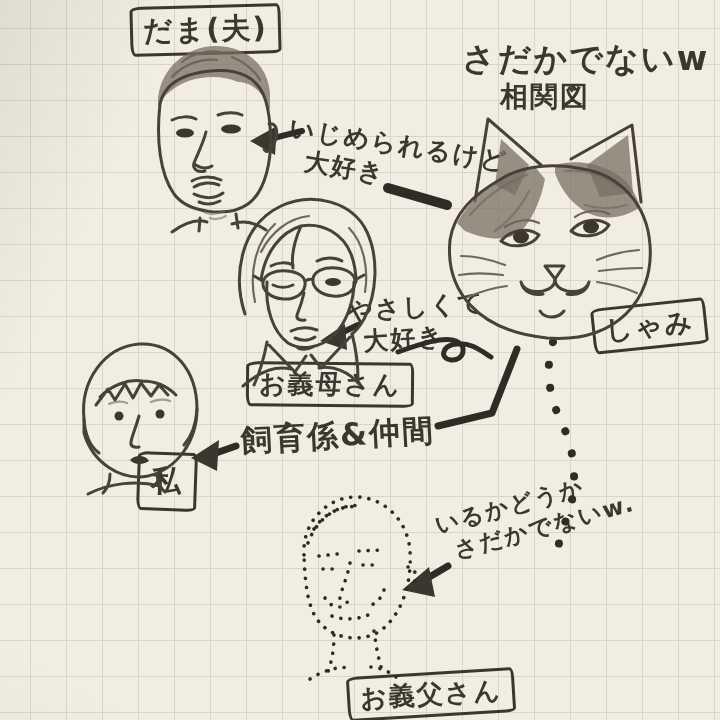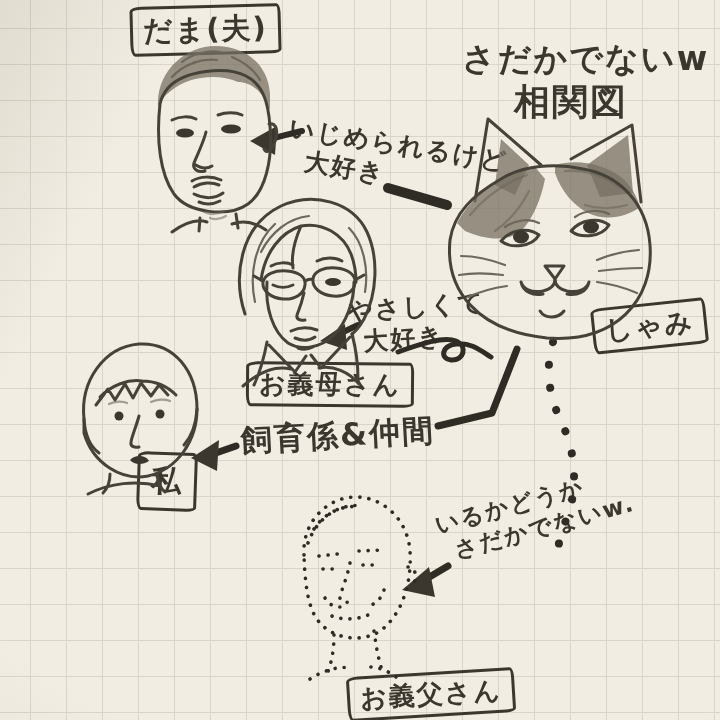--- a/index.html
+++ b/index.html
@@ -43,21 +43,21 @@
   .bold-line{fill:none;stroke:#2f2b25;stroke-linecap:round;stroke-linejoin:round;}
   .dotted{fill:none;stroke:#2f2b25;stroke-linecap:round;}
 </style>
 </head>
 <body>
 
 <div class="paper">
 
   <div class="hand" style="left:462px;top:38px;font-size:33px;">
     <div>さだかでないw</div>
-    <div style="margin-left:52px;font-size:36px;">相関図</div>
+    <div style="margin-left:38px;font-size:28px;">相関図</div>
   </div>
 
   <div class="sketch-box" style="left:130px;top:5px;font-size:29px;transform:rotate(-1.5deg);">だま(夫)</div>
   <div class="sketch-box" style="left:592px;top:303px;font-size:27px;transform:rotate(-6deg);">しゃみ</div>
   <div class="sketch-box" style="left:246px;top:362px;font-size:26px;transform:rotate(0.5deg);">お義母さん</div>
   <div class="sketch-box" style="left:137px;top:452px;font-size:30px;padding:6px 11px;transform:rotate(2deg);">私</div>
   <div class="sketch-box" style="left:347px;top:672px;font-size:26px;transform:rotate(-3.5deg);">お義父さん</div>
 
   <div class="hand" style="left:292px;top:112px;font-size:25px;transform:rotate(9deg);transform-origin:left top;">
     <div>いじめられるけど</div>

